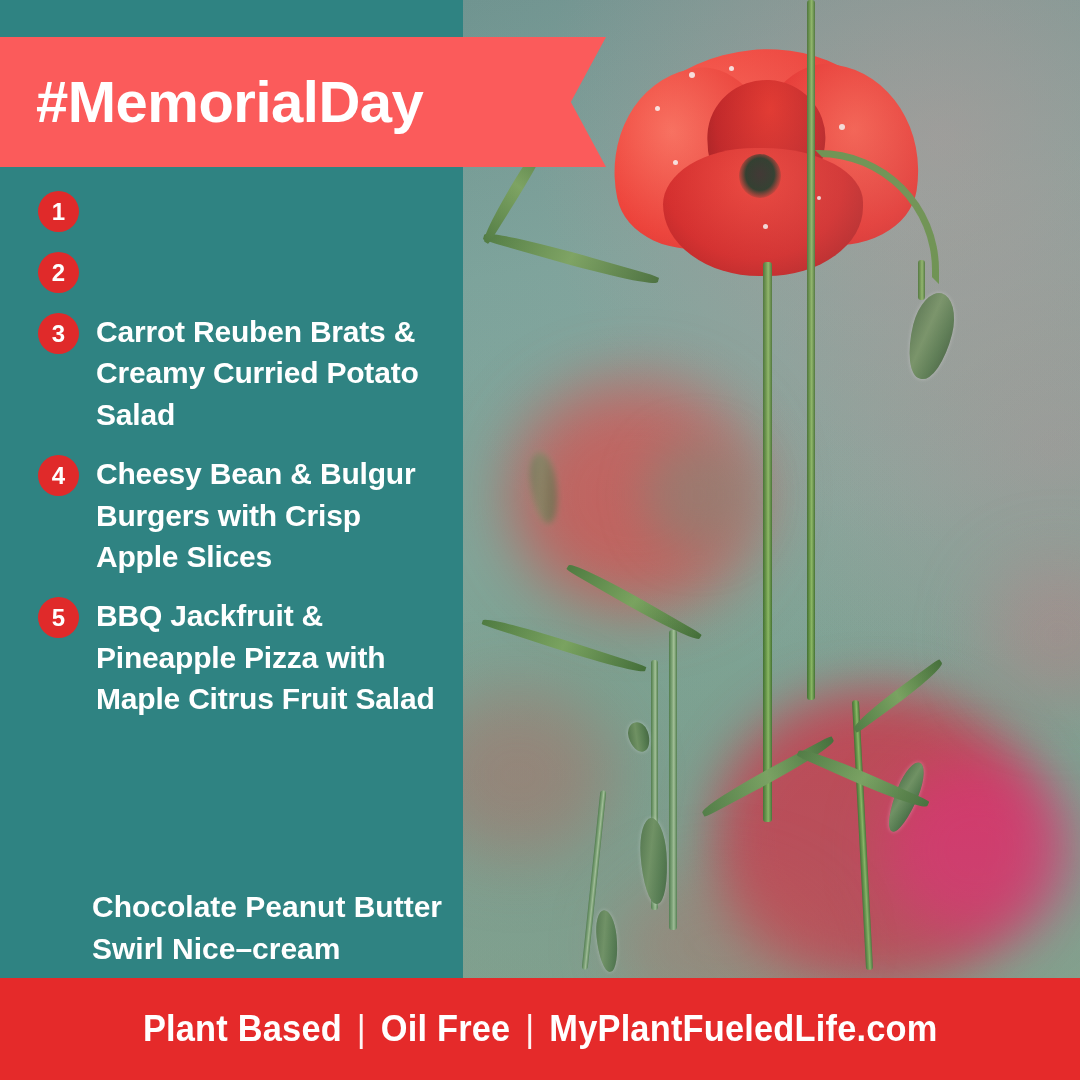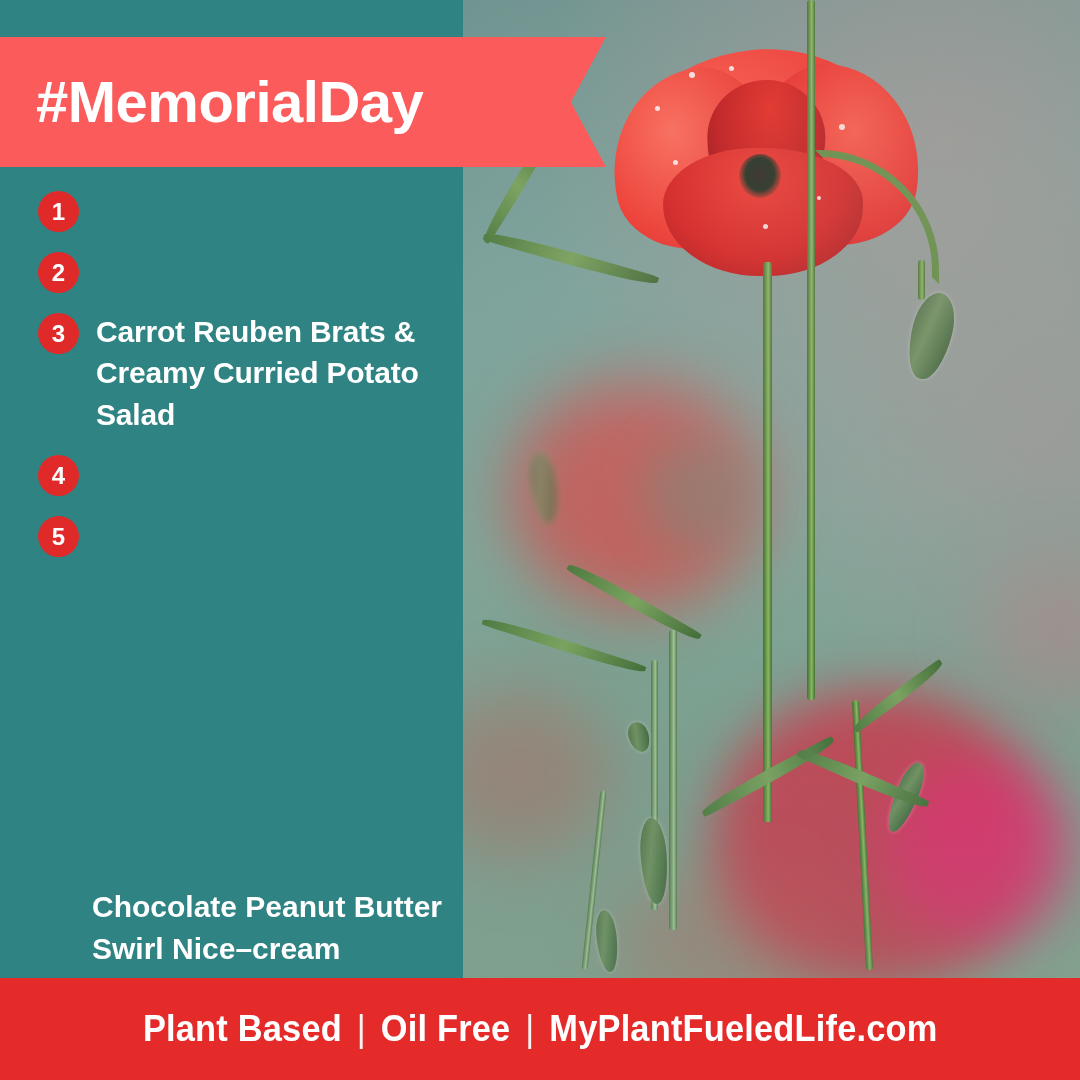--- a/index.html
+++ b/index.html
@@ -192,24 +192,26 @@
       <div class="badge">2</div>
     </div>
 
     <div class="item">
       <div class="badge">3</div>
       <div class="item-text">Carrot Reuben Brats &amp; Creamy Curried Potato Salad</div>
     </div>
 
     <div class="item">
       <div class="badge">4</div>
+      <div class="item-text">Cheesy Bean &amp; Bulgur Burgers with Crisp Apple Slices</div>
     </div>
 
     <div class="item">
       <div class="badge">5</div>
+      <div class="item-text">BBQ Jackfruit &amp; Pineapple Pizza with Maple Citrus Fruit Salad</div>
     </div>
 
   </div>
 
   <div class="bonus-desc">Chocolate Peanut Butter Swirl Nice–cream</div>
 
   <div class="footer">
     <div class="footer-text">
       <span>Plant Based</span>
       <span class="sep">|</span>

